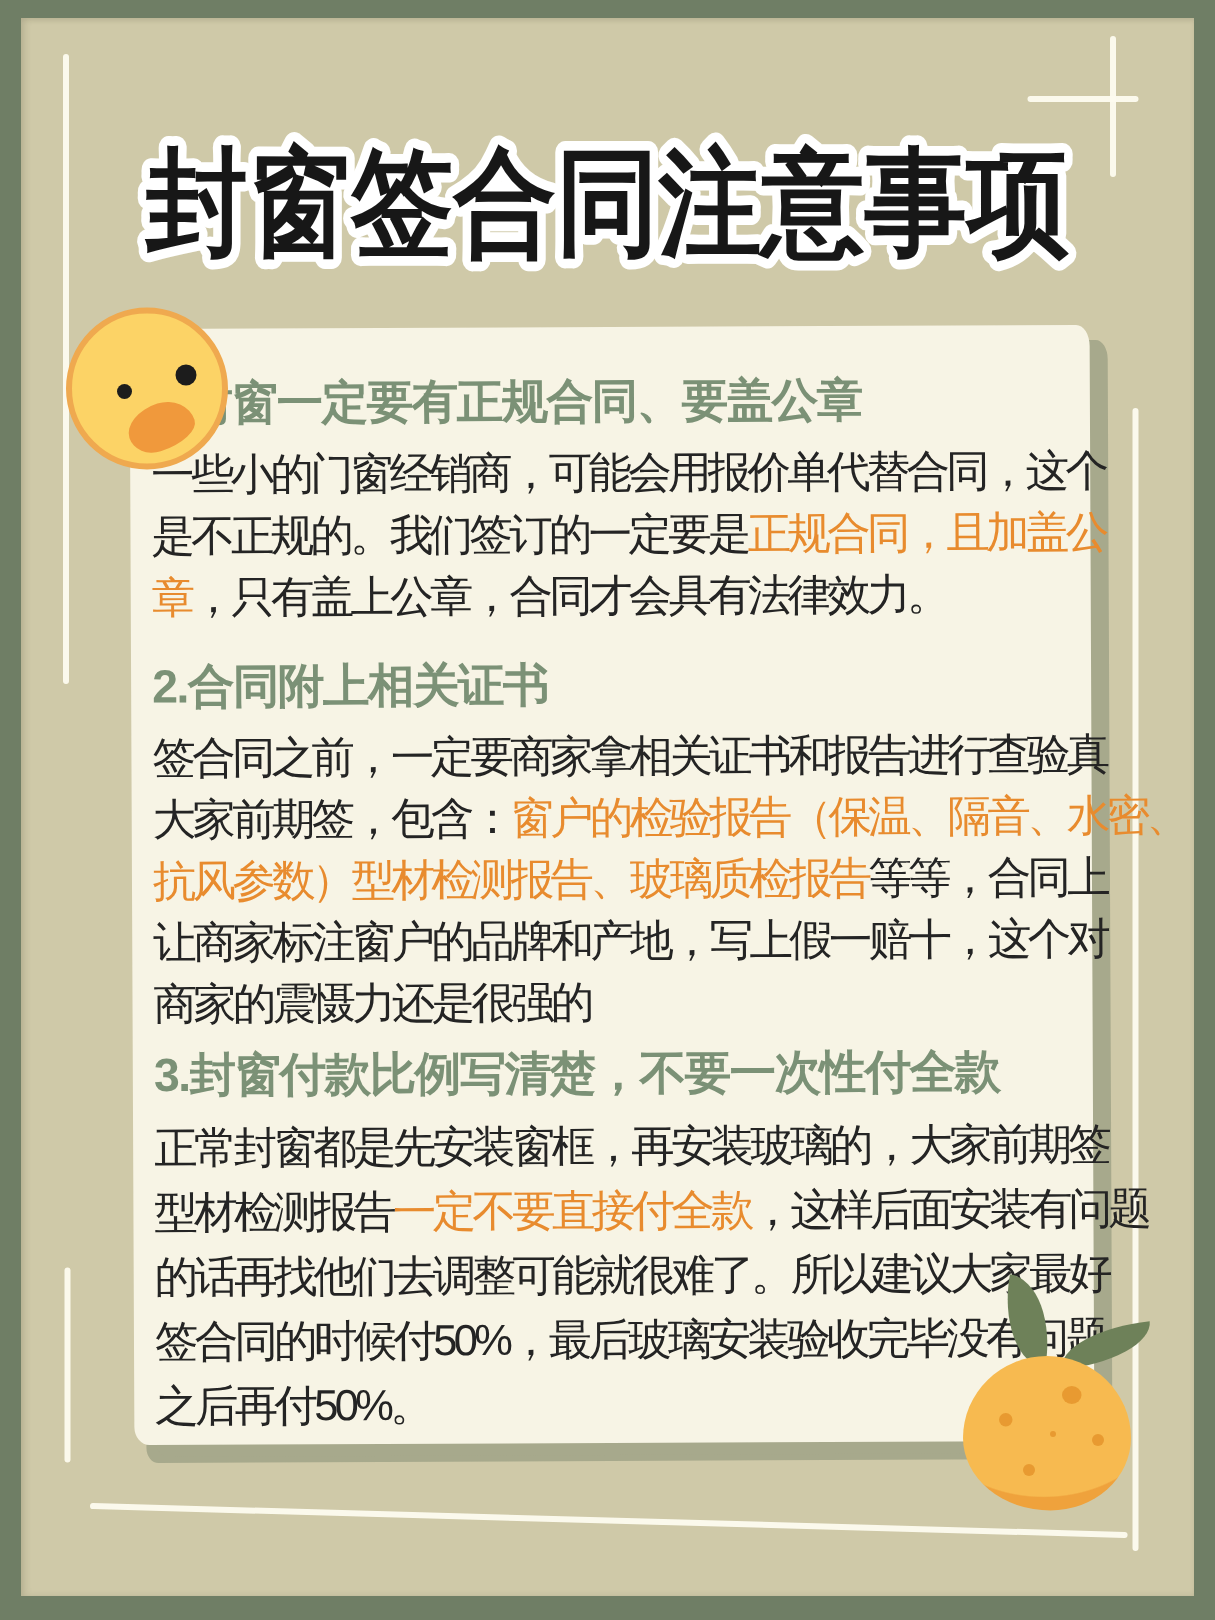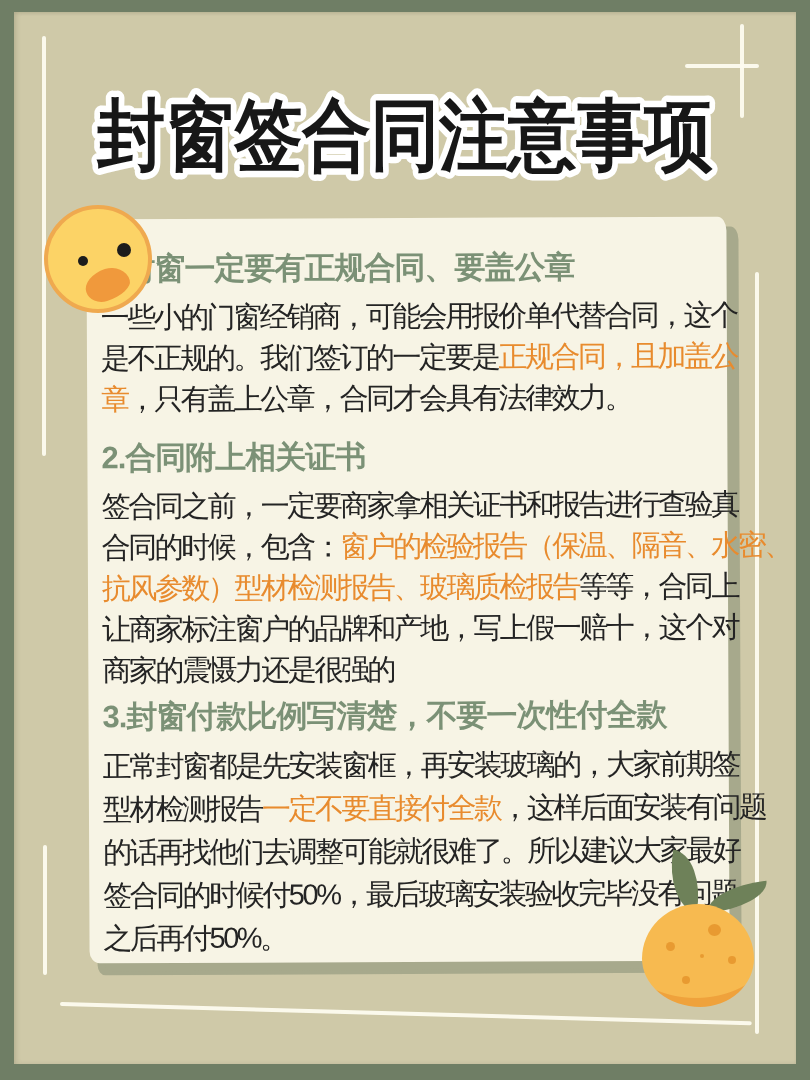--- a/index.html
+++ b/index.html
@@ -128,21 +128,21 @@
   <div id="card-content">
       <div class="section">
         <h2 class="section-heading">1.封窗一定要有正规合同、要盖公章</h2>
         <div class="body-line"><span class="">一些小的门窗经销商，可能会用报价单代替合同，这个</span></div>
         <div class="body-line"><span class="">是不正规的。我们签订的一定要是</span><span class="hl">正规合同，且加盖公</span></div>
         <div class="body-line"><span class="hl">章</span><span class="">，只有盖上公章，合同才会具有法律效力。</span></div>
       </div>
       <div class="section">
         <h2 class="section-heading">2.合同附上相关证书</h2>
         <div class="body-line"><span class="">签合同之前，一定要商家拿相关证书和报告进行查验真</span></div>
-        <div class="body-line"><span class="">合同的时候，包含：</span><span class="hl">窗户的检验报告（保温、隔音、水密、</span></div>
+        <div class="body-line"><span class="">大家前期签，包含：</span><span class="hl">窗户的检验报告（保温、隔音、水密、</span></div>
         <div class="body-line"><span class="hl">抗风参数）型材检测报告、玻璃质检报告</span><span class="">等等，合同上</span></div>
         <div class="body-line"><span class="">让商家标注窗户的品牌和产地，写上假一赔十，这个对</span></div>
         <div class="body-line"><span class="">商家的震慑力还是很强的</span></div>
       </div>
       <div class="section">
         <h2 class="section-heading">3.封窗付款比例写清楚，不要一次性付全款</h2>
         <div class="body-line"><span class="">正常封窗都是先安装窗框，再安装玻璃的，大家前期签</span></div>
         <div class="body-line"><span class="">型材检测报告</span><span class="hl">一定不要直接付全款</span><span class="">，这样后面安装有问题</span></div>
         <div class="body-line"><span class="">的话再找他们去调整可能就很难了。所以建议大家最好</span></div>
         <div class="body-line"><span class="">签合同的时候付50%，最后玻璃安装验收完毕没有问题</span></div>

